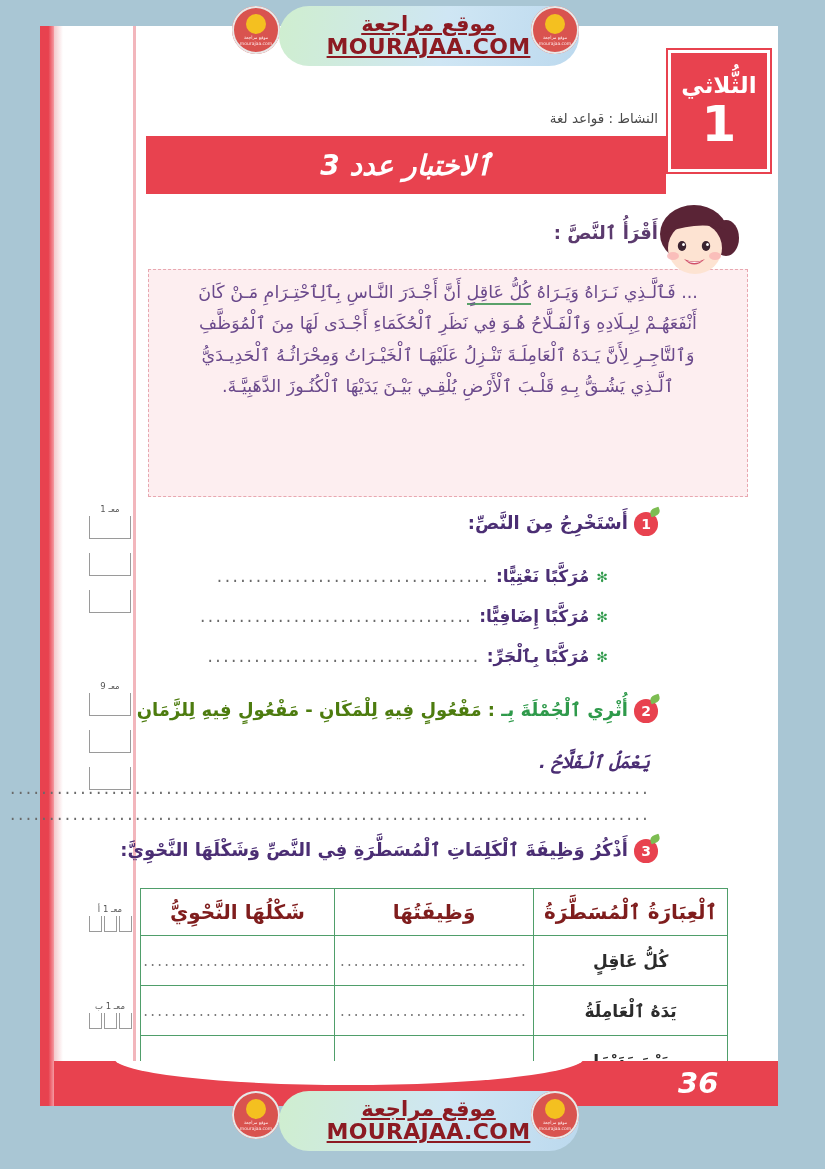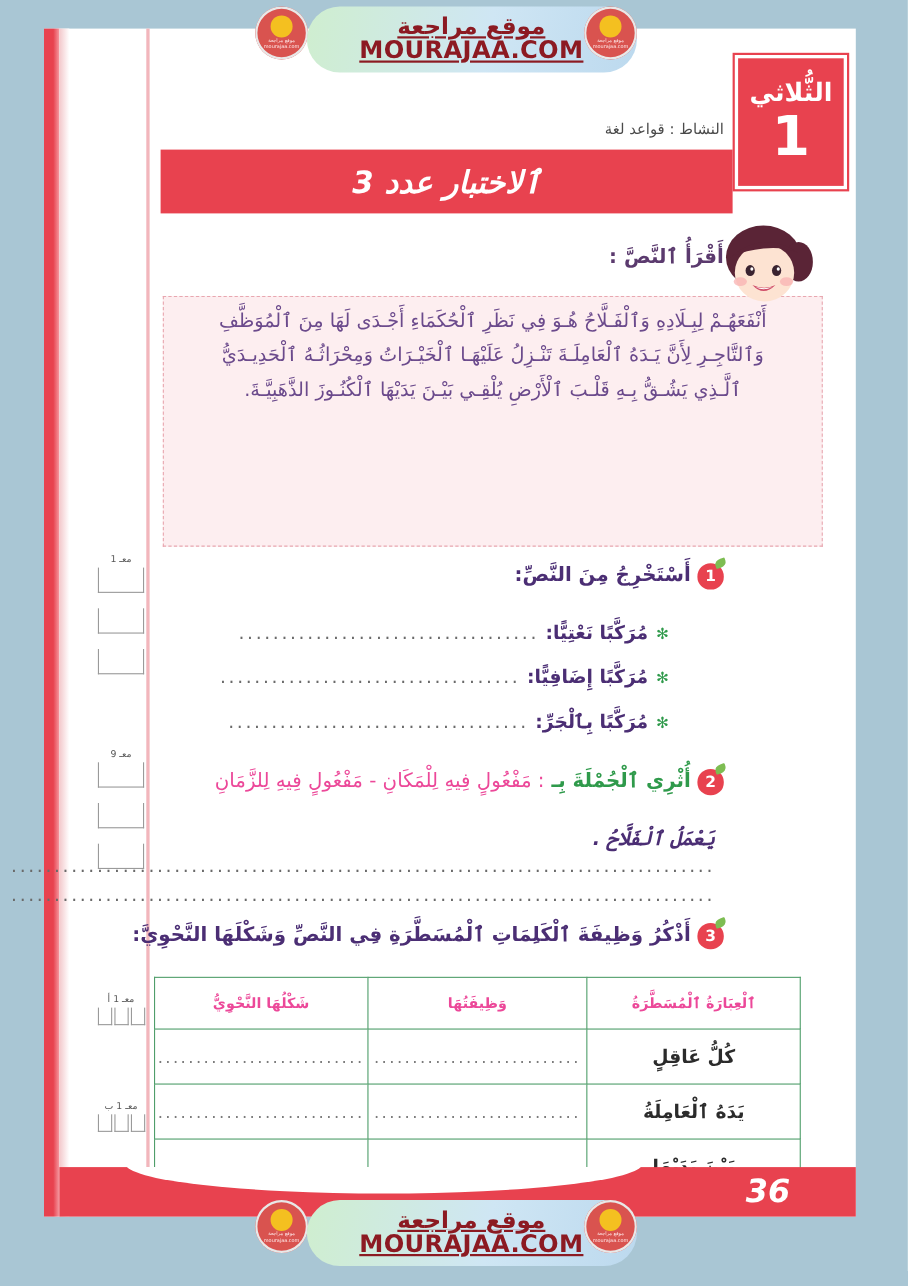--- a/index.html
+++ b/index.html
@@ -263,21 +263,21 @@
     transform: rotate(-18deg);
   }
   .q-text {
     font-size: 18px;
     font-weight: bold;
     color: #4b2e74;
     white-space: nowrap;
     line-height: 1.3;
   }
   .q-text .grn { color: #2f9a4b; }
-  .q-text .norm { font-weight: normal; color: #ec4899; }
+  .q-text .norm { font-weight: bold; color: #4d7c0f; }
 
   .sub-item {
     position: absolute;
     display: flex;
     align-items: baseline;
     direction: rtl;
     white-space: nowrap;
   }
   .star { color: #2f9a4b; font-size: 14px; margin-left: 7px; }
   .sub-label { font-size: 17px; color: #4b2e74; font-weight: bold; }
@@ -309,22 +309,22 @@
     direction: rtl;
     table-layout: fixed;
   }
   .tbl th, .tbl td {
     border: 1.6px solid #4f9e6a;
     height: 47px;
     text-align: center;
     vertical-align: middle;
   }
   .tbl th {
-    color: #ec4899;
-    font-size: 13px;
+    color: #7f1d1d;
+    font-size: 20px;
     font-weight: bold;
     height: 44px;
   }
   .tbl td.phrase {
     color: #2b2b2b;
     font-size: 17px;
     font-weight: bold;
   }
   .tbl td.blank {
     color: #7a7a7a;
@@ -406,20 +406,23 @@
       <ellipse cx="68" cy="42" rx="4.2" ry="5" fill="#3a2330"></ellipse>
       <ellipse cx="45.5" cy="40.5" rx="1.4" ry="1.6" fill="#ffffff"></ellipse>
       <ellipse cx="69.5" cy="40.5" rx="1.4" ry="1.6" fill="#ffffff"></ellipse>
       <ellipse cx="35" cy="52" rx="6" ry="4" fill="#f8b2b2" opacity=".75"></ellipse>
       <ellipse cx="77" cy="52" rx="6" ry="4" fill="#f8b2b2" opacity=".75"></ellipse>
       <path d="M46 55 Q56 66 67 55 Q57 60 46 55 Z" fill="#d0506a"></path>
       <path d="M49 57 Q56 61 64 57 Q57 59 49 57 Z" fill="#ffffff"></path>
     </svg>
 
     <div class="passage">
+      <p>
+        <span>... فَٱلَّـذِي نَـرَاهُ وَيَـرَاهُ <span class="u-green">كُلُّ عَاقِلٍ</span> أَنَّ أَجْـدَرَ النَّـاسِ بِٱلِٱحْتِـرَامِ مَـنْ كَانَ</span>
+      </p>
       <p>أَنْفَعَهُـمْ لِبِـلَادِهِ وَٱلْفَـلَّاحُ هُـوَ فِي نَظَرِ ٱلْحُكَمَاءِ أَجْـدَى لَهَا مِنَ ٱلْمُوَظَّفِ</p>
       <p>وَٱلتَّاجِـرِ لِأَنَّ يَـدَهُ ٱلْعَامِلَـةَ تَنْـزِلُ عَلَيْهَـا ٱلْخَيْـرَاتُ وَمِحْرَاثُـهُ ٱلْحَدِيـدَيُّ</p>
       <p>ٱلَّـذِي يَشُـقُّ بِـهِ قَلْـبَ ٱلْأَرْضِ يُلْقِـي بَيْـنَ يَدَيْهَا ٱلْكُنُـوزَ الذَّهَبِيَّـةَ.</p>
     </div>
 
     <div class="q-row" style="right:120px; top:485px;">
       <div class="q-badge">1</div>
       <div class="q-text">أَسْتَخْرِجُ مِنَ النَّصِّ:</div>
     </div>
 

